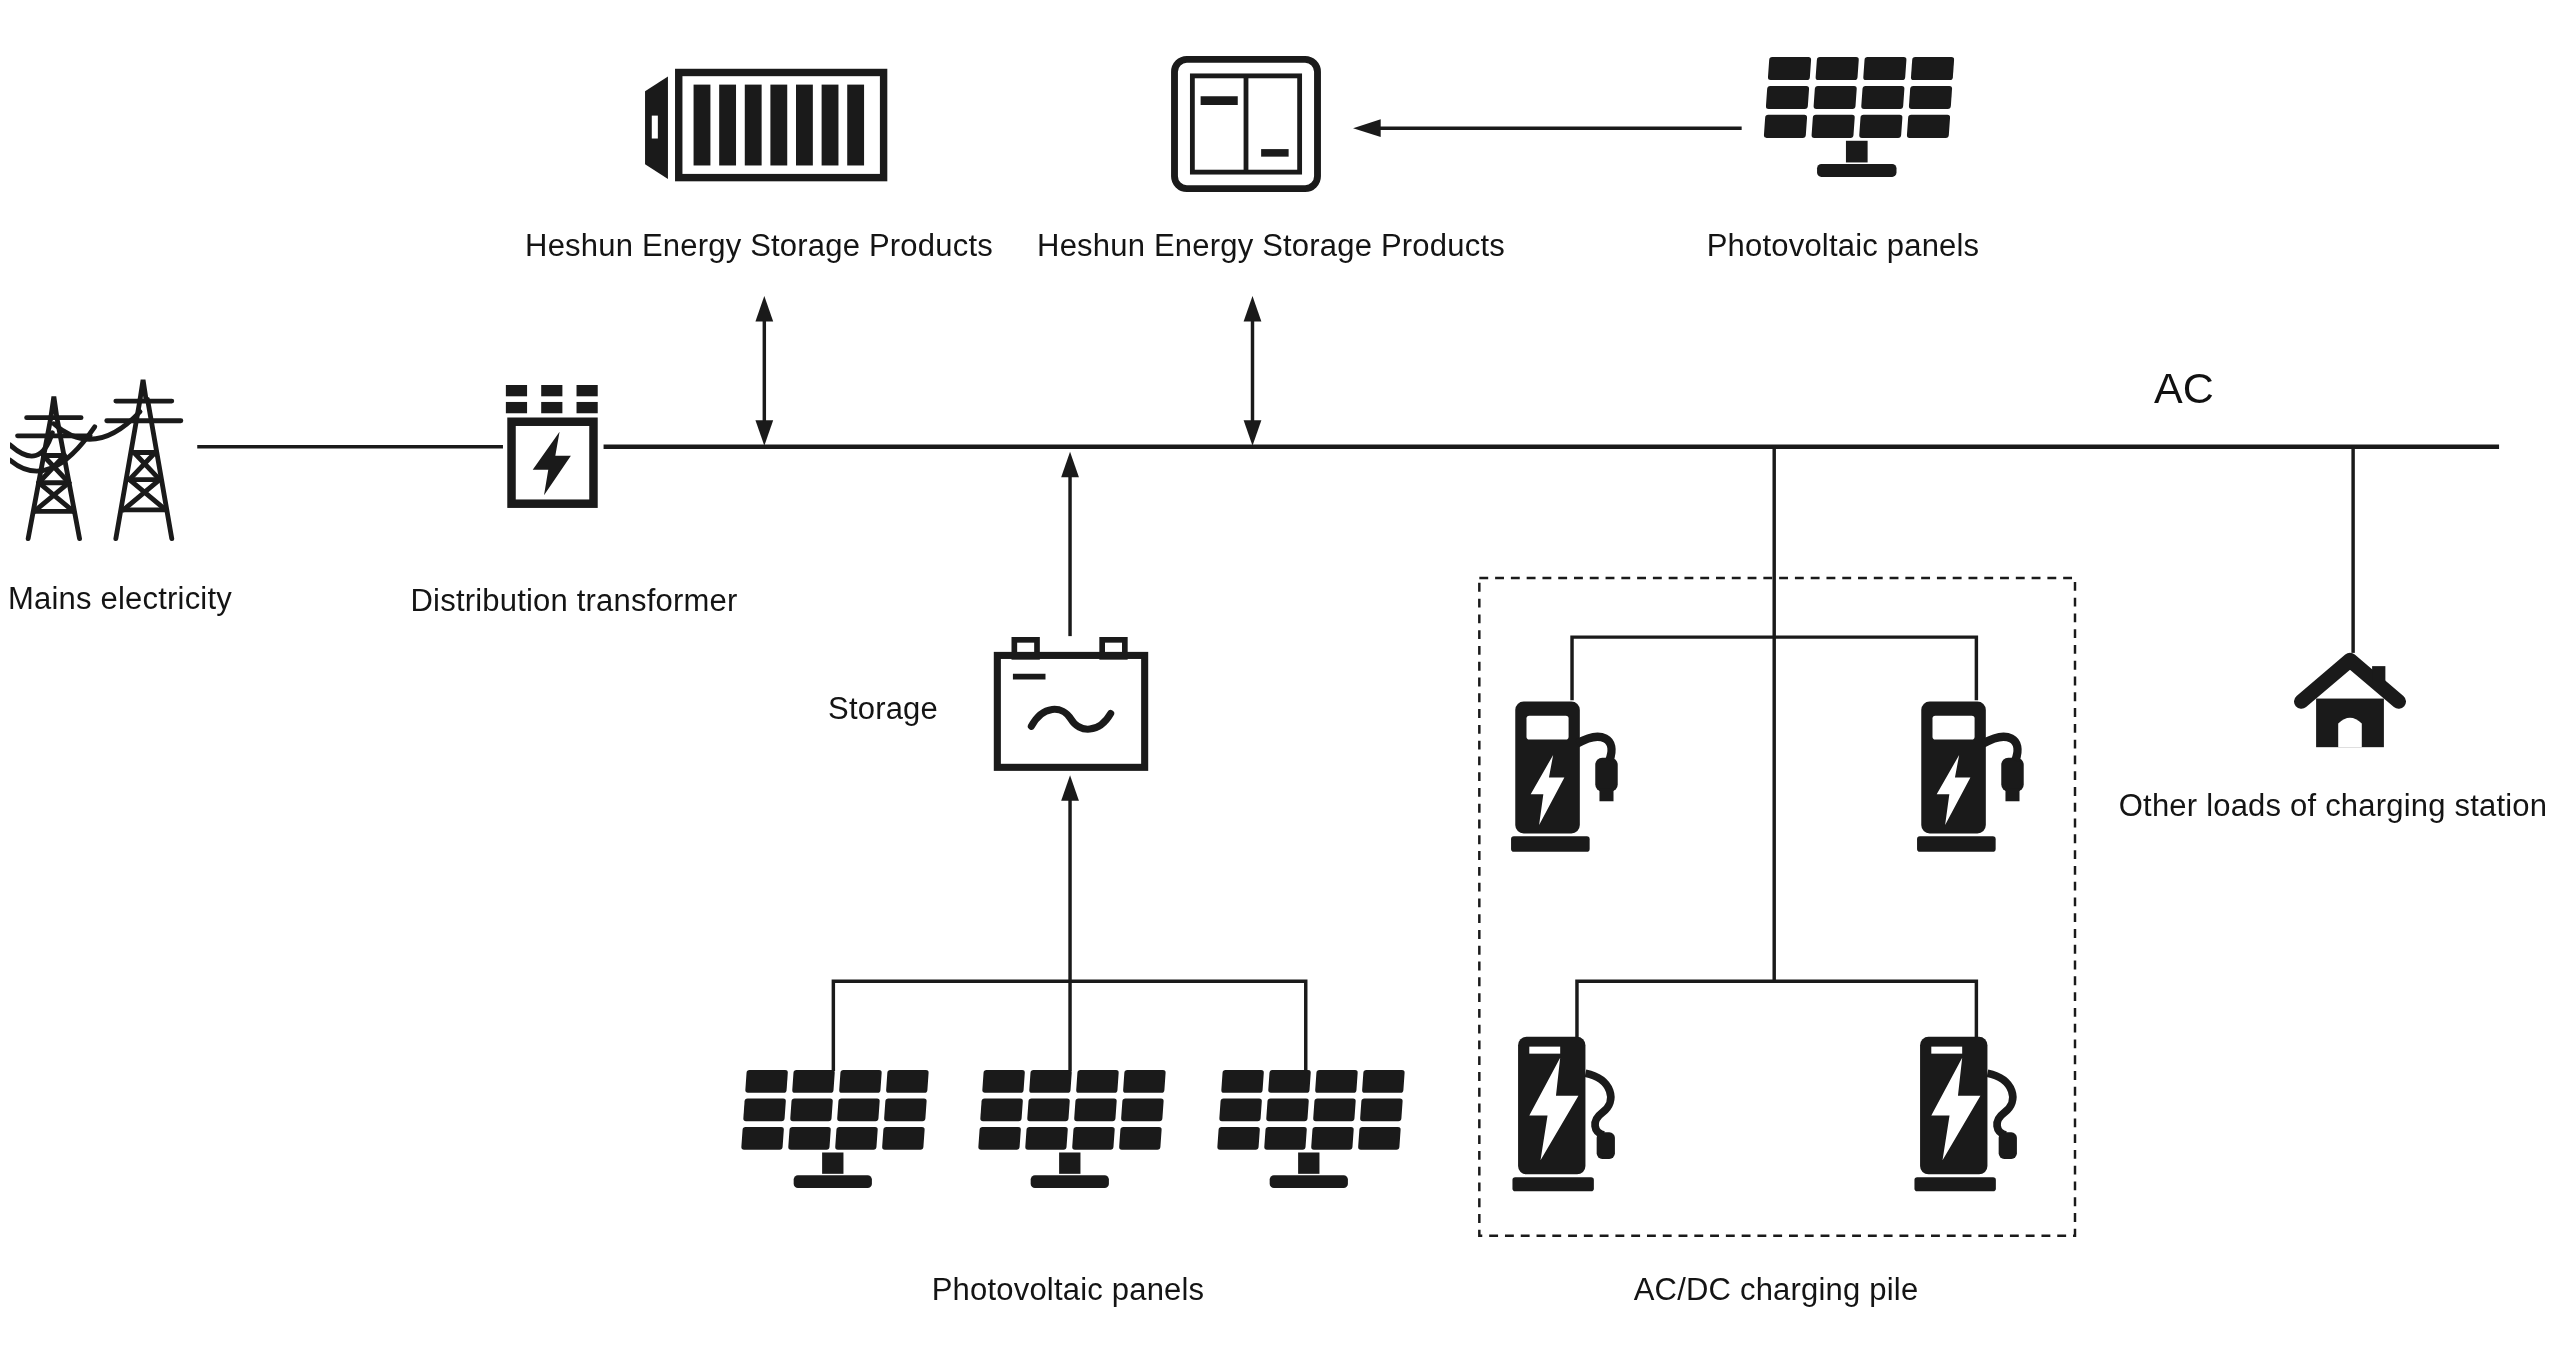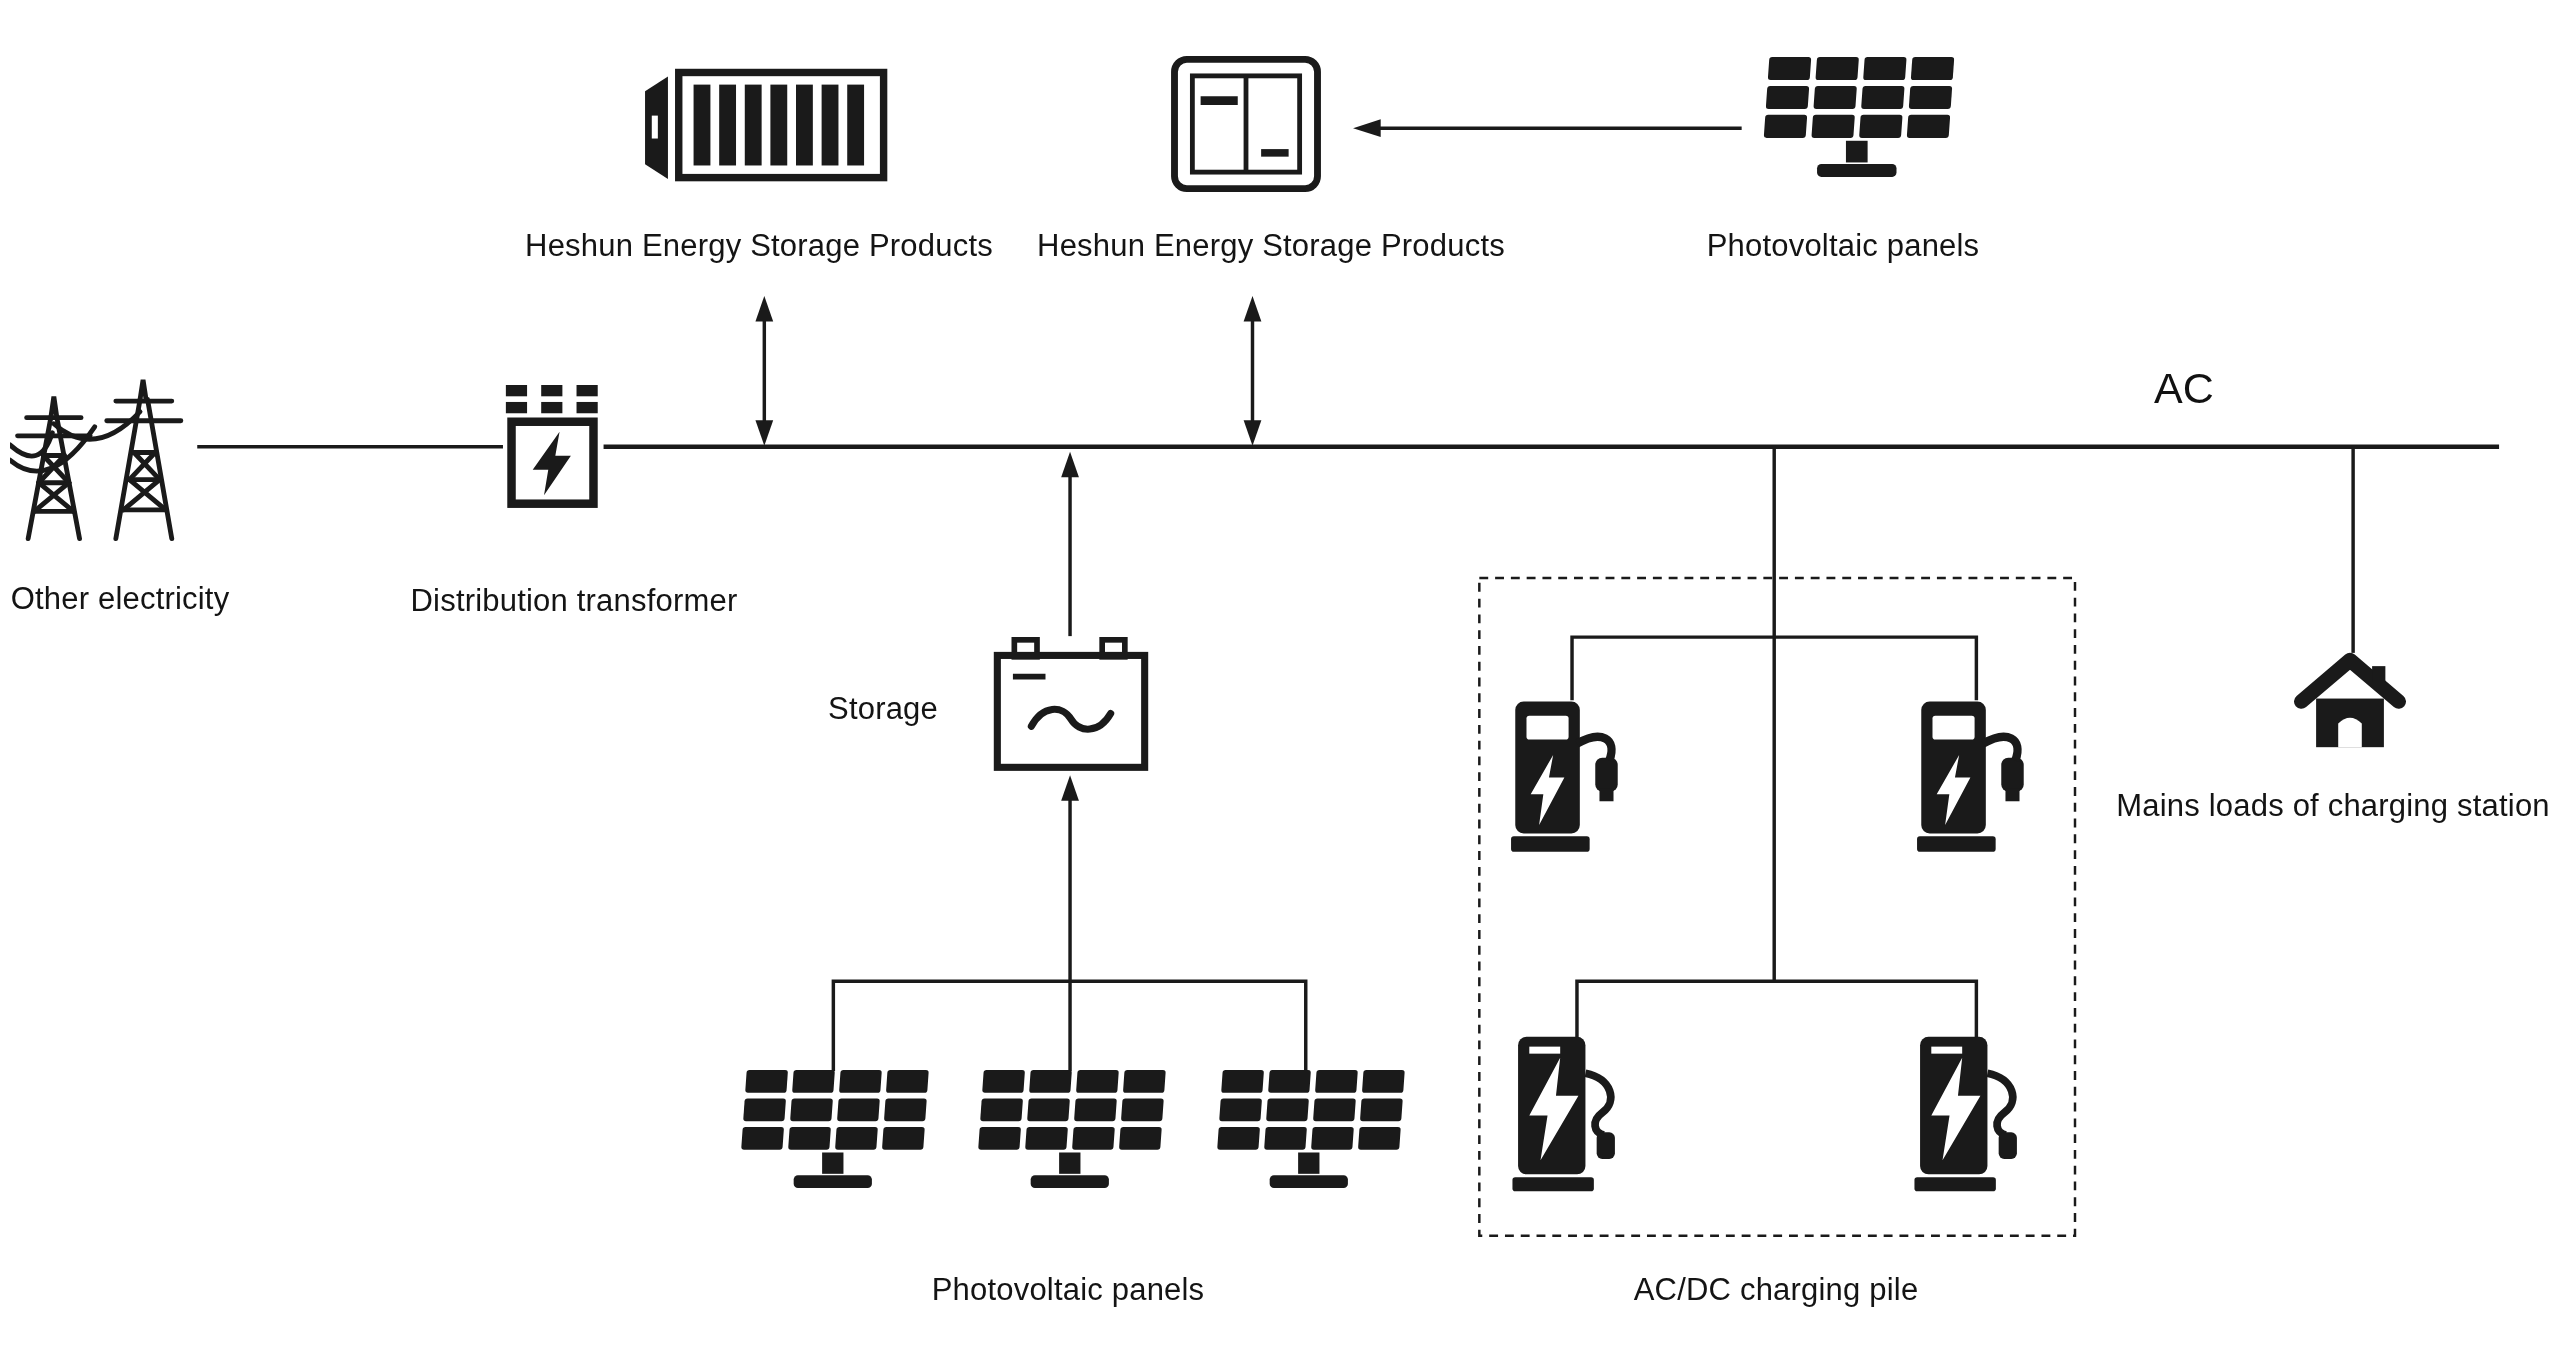--- a/index.html
+++ b/index.html
@@ -282,22 +282,22 @@
       <path d="M5,33 L38,5 L71,33" fill="none" stroke="#1a1a1a" stroke-width="10" stroke-linejoin="round" stroke-linecap="round"></path>
       <rect x="53" y="9" width="9" height="11" fill="#1a1a1a"></rect>
       <rect x="15" y="31" width="46" height="33" fill="#1a1a1a"></rect>
       <path d="M30,64 L30,48 Q38,40 46,48 L46,64 Z" fill="#ffffff"></path>
     </svg>
   </div>
 
   <div class="label" style="left:759px;top:246px">Heshun Energy Storage Products</div>
   <div class="label" style="left:1271px;top:246px">Heshun Energy Storage Products</div>
   <div class="label" style="left:1843px;top:246px">Photovoltaic panels</div>
-  <div class="label" style="left:120px;top:599px">Other electricity</div>
+  <div class="label" style="left:120px;top:599px">Mains electricity</div>
   <div class="label" style="left:574px;top:601px">Distribution transformer</div>
   <div class="label" style="left:883px;top:709px">Storage</div>
   <div class="label" style="left:1068px;top:1290px">Photovoltaic panels</div>
   <div class="label" style="left:1776px;top:1290px">AC/DC charging pile</div>
-  <div class="label" style="left:2333px;top:806px">Mains loads of charging station</div>
+  <div class="label" style="left:2333px;top:806px">Other loads of charging station</div>
   <div class="label big" style="left:2184px;top:388px">AC</div>
 
 </div>
 
 
 </body></html>

